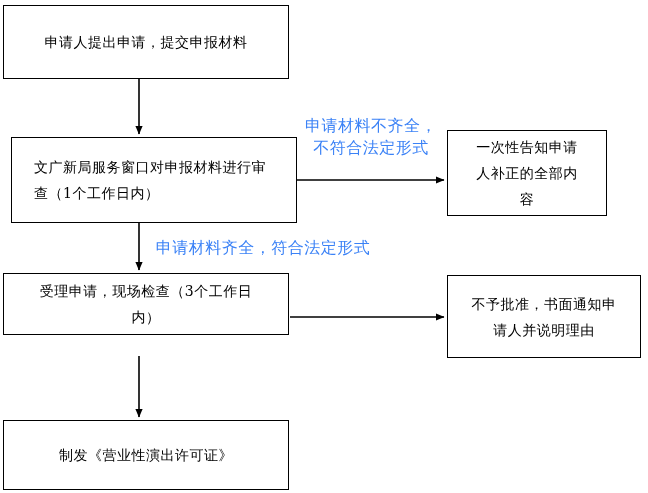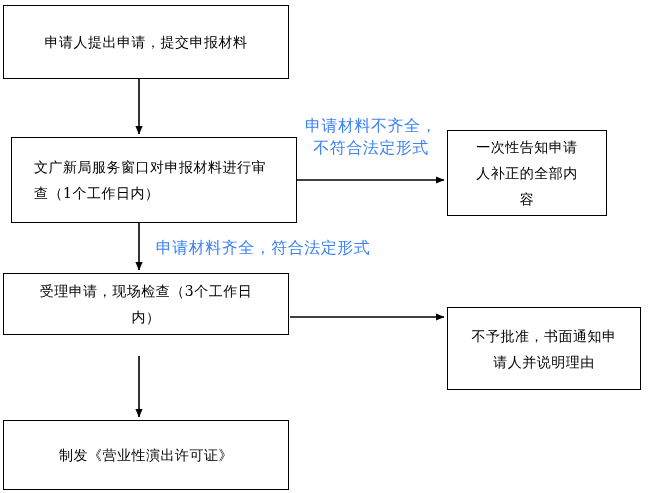--- a/index.html
+++ b/index.html
@@ -53,21 +53,21 @@
     top: 0;
     width: 648px;
     height: 493px;
   }
 
   
   #node-apply        { left: 3px;   top: 5px;   width: 286px; height: 74px; }
   #node-review       { left: 3px;   top: 137px; width: 286px; height: 86px; text-align: left; justify-content: flex-start; margin-left: 8px; }
   #node-notify       { left: 447px; top: 130px; width: 160px; height: 86px; }
   #node-accept       { left: 3px;   top: 273px; width: 286px; height: 62px; }
-  #node-reject       { left: 447px; top: 275px; width: 194px; height: 83px; margin-top: 32px; }
+  #node-reject       { left: 447px; top: 275px; width: 194px; height: 83px; }
   #node-issue        { left: 3px;   top: 420px; width: 286px; height: 70px; }
 
   #node-review .node-text { text-align: left; }
 
   
   #label-incomplete  { left: 302px; top: 116px; width: 138px; }
   #label-complete    { left: 148px; top: 238px; width: 230px; }
 </style>
 </head>
 <body>

